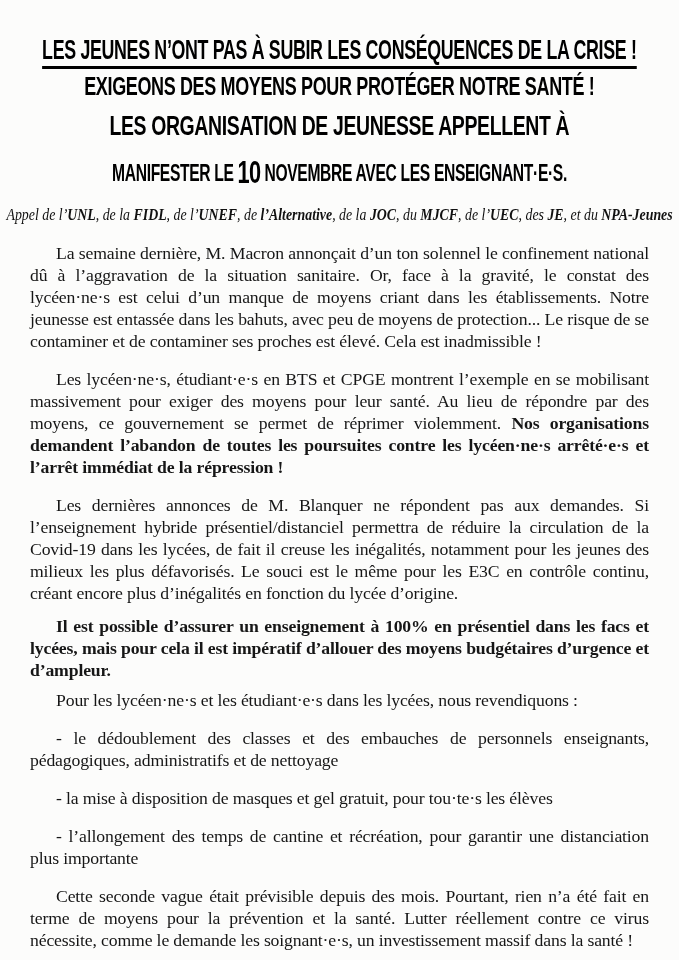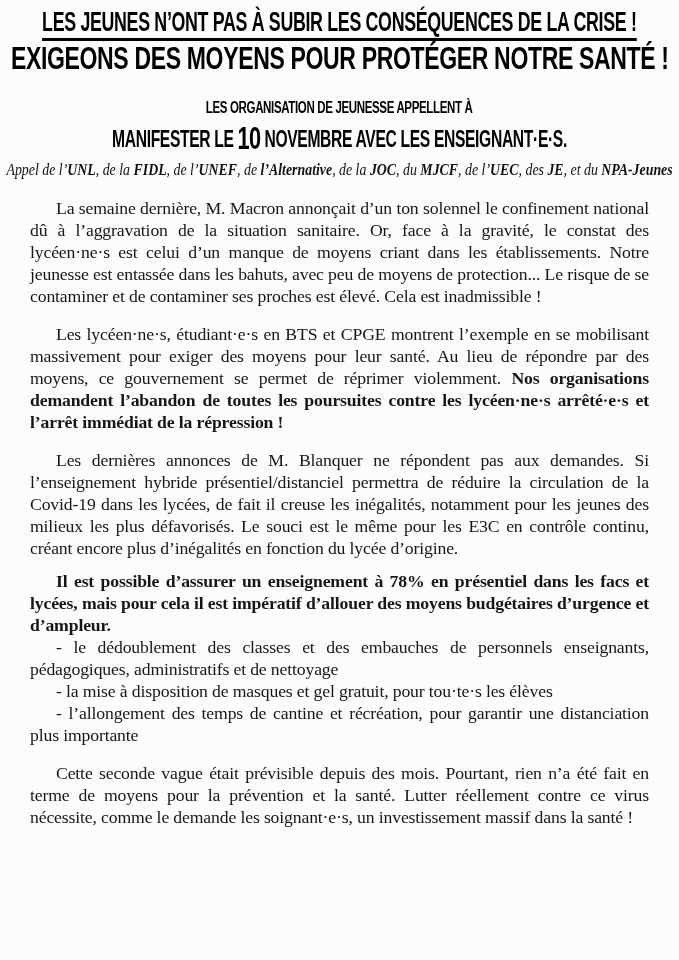--- a/index.html
+++ b/index.html
@@ -7,21 +7,21 @@
     padding: 0;
     background: #e8e8e8;
   }
   .page {
     position: relative;
     width: 679px;
     height: 960px;
     margin: 0 auto;
     background: #fcfcfb;
     box-sizing: border-box;
-    padding: 4px 30px 0 30px;
+    padding: 32px 30px 0 30px;
     overflow: hidden;
     color: #161616;
     font-family: "Liberation Serif", "DejaVu Serif", serif;
   }
   
   .hl {
     display: flex;
     justify-content: center;
     white-space: nowrap;
     font-family: "Liberation Sans", "DejaVu Sans", sans-serif;
@@ -32,25 +32,25 @@
   .hl .squeeze {
     display: inline-block;
     transform-origin: 50% 50%;
   }
   .hl1 { font-size: 27px; line-height: 36px; margin: 0 0 3px 0; }
   .hl1 .squeeze { transform: scaleX(0.66); }
   .hl1 .underlined {
     border-bottom: 3px solid #000;
     padding-bottom: 1px;
   }
-  .hl2 { font-size: 32px; line-height: 31px; margin: 0 0 20px 0; text-align: center; }
+  .hl2 { font-size: 25px; line-height: 31px; margin: 0 0 10px 0; text-align: center; }
   .hl2 .squeeze { transform: scaleX(0.72); }
-  .hl3 { font-size: 16px; line-height: 28px; margin: 0; justify-content: center; }
+  .hl3 { font-size: 27px; line-height: 28px; margin: 0; justify-content: center; }
   .hl3 .squeeze { transform: scaleX(0.72); }
-  .hl4 { font-size: 23px; line-height: 30px; margin: 0; }
+  .hl4 { font-size: 23px; line-height: 30px; margin: 16px; }
   .hl4 .squeeze { transform: scaleX(0.68); }
   .big-num {
     font-size: 32px;
     line-height: 1;
     vertical-align: -2px;
     letter-spacing: -1px;
   }
   
   .appeal {
     display: flex;
@@ -80,21 +80,21 @@
   .leaflet-body p {
     margin: 0;
     text-indent: 26px;
   }
   .leaflet-body p.para { margin-top: 16px; }
   .leaflet-body p.bold-para {
     margin-top: 11px;
     font-weight: 700;
   }
   .leaflet-body p.list-intro { margin-top: 8px; }
-  .leaflet-body p.list-item { margin-top: 0; }
+  .leaflet-body p.list-item { margin-top: 16px; }
   .leaflet-body b { font-weight: 700; }
 </style>
 </head>
 <body>
 
 <div class="page">
 
   <header>
     <h1 class="hl hl1">
         <span class="squeeze"><span class="underlined">LES JEUNES N’ONT PAS À SUBIR LES CONSÉQUENCES DE LA CRISE !</span></span>
@@ -110,20 +110,21 @@
       </div>
     <p class="appeal">
         <span class="squeeze"><span>Appel de l’</span><b>UNL</b><span>, de la </span><b>FIDL</b><span>, de l’</span><b>UNEF</b><span>, de </span><b>l’Alternative</b><span>, de la </span><b>JOC</b><span>, du </span><b>MJCF</b><span>, de l’</span><b>UEC</b><span>, des </span><b>JE</b><span>, et du </span><b>NPA-Jeunes</b></span>
       </p>
   </header>
 
   <main class="leaflet-body">
       <p class="para"><span>La semaine dernière, M. Macron annonçait d’un ton solennel le confinement national dû à l’aggravation de la situation sanitaire. Or, face à la gravité, le constat des lycéen·ne·s est celui d’un manque de moyens criant dans les établissements. Notre jeunesse est entassée dans les bahuts, avec peu de moyens de protection... Le risque de se contaminer et de contaminer ses proches est élevé. Cela est inadmissible !</span></p>
       <p class="para"><span>Les lycéen·ne·s, étudiant·e·s en BTS et CPGE montrent l’exemple en se mobilisant massivement pour exiger des moyens pour leur santé. Au lieu de répondre par des moyens, ce gouvernement se permet de réprimer violemment. </span><b>Nos organisations demandent l’abandon de toutes les poursuites contre les lycéen·ne·s arrêté·e·s et l’arrêt immédiat de la répression !</b></p>
       <p class="para"><span>Les dernières annonces de M. Blanquer ne répondent pas aux demandes. Si l’enseignement hybride présentiel/distanciel permettra de réduire la circulation de la Covid-19 dans les lycées, de fait il creuse les inégalités, notamment pour les jeunes des milieux les plus défavorisés. Le souci est le même pour les E3C en contrôle continu, créant encore plus d’inégalités en fonction du lycée d’origine.</span></p>
-      <p class="bold-para"><b>Il est possible d’assurer un enseignement à 78% en présentiel dans les facs et lycées, mais pour cela il est impératif d’allouer des moyens budgétaires d’urgence et d’ampleur.</b></p>
+      <p class="bold-para"><b>Il est possible d’assurer un enseignement à 100% en présentiel dans les facs et lycées, mais pour cela il est impératif d’allouer des moyens budgétaires d’urgence et d’ampleur.</b></p>
+      <p class="list-intro"><span>Pour les lycéen·ne·s et les étudiant·e·s dans les lycées, nous revendiquons :</span></p>
       <p class="list-item"><span>- le dédoublement des classes et des embauches de personnels enseignants, pédagogiques, administratifs et de nettoyage</span></p>
       <p class="list-item"><span>- la mise à disposition de masques et gel gratuit, pour tou·te·s les élèves</span></p>
       <p class="list-item"><span>- l’allongement des temps de cantine et récréation, pour garantir une distanciation plus importante</span></p>
       <p class="para"><span>Cette seconde vague était prévisible depuis des mois. Pourtant, rien n’a été fait en terme de moyens pour la prévention et la santé. Lutter réellement contre ce virus nécessite, comme le demande les soignant·e·s, un investissement massif dans la santé !</span></p>
     </main>
 
 </div>
 
 </body></html>

